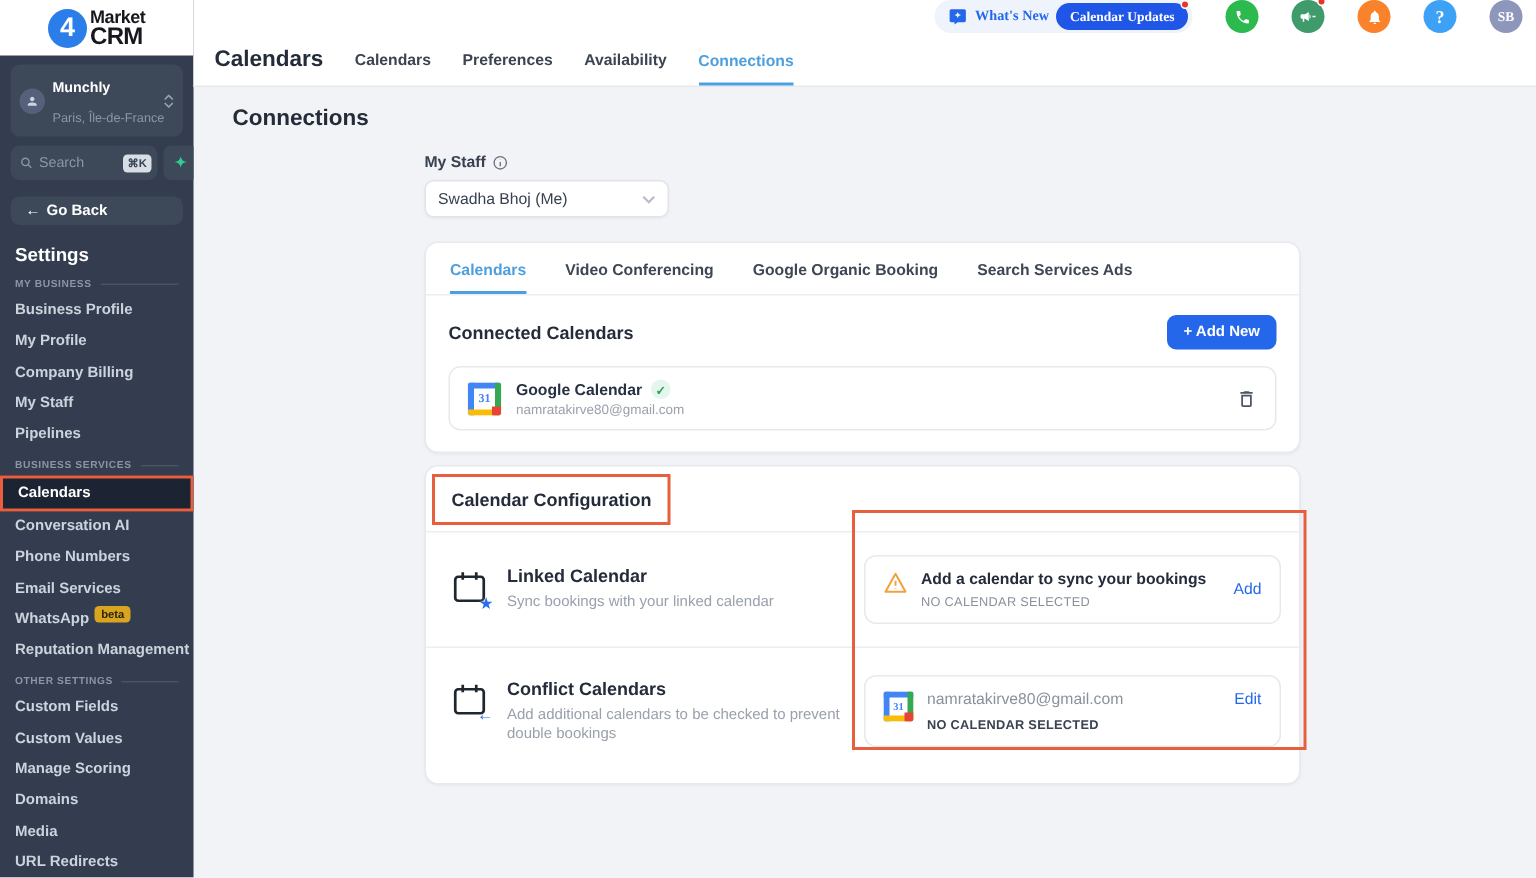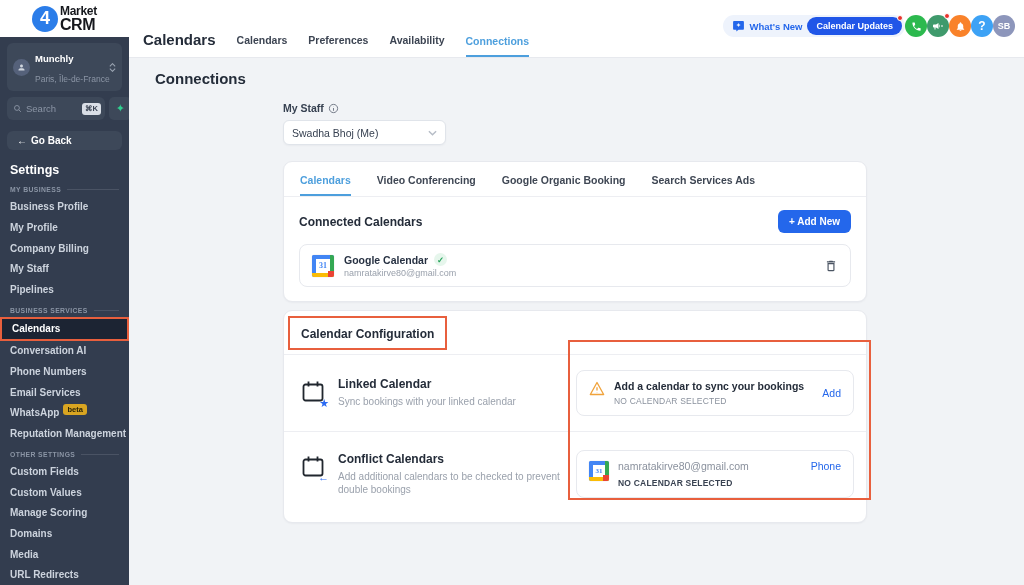--- a/index.html
+++ b/index.html
@@ -37,21 +37,21 @@
   .settings-h{color:#fff;font-size:12.5px;font-weight:bold;padding:13px 10px 2px 10px;}
   .sec-label{display:flex;align-items:center;gap:6px;padding:7px 10px 3px 10px;color:var(--sidebar-muted);font-size:6.8px;font-weight:bold;letter-spacing:.4px;}
   .sec-label .rule{flex:1;border-top:1px solid #4a5364;}
   .s-item{height:21px;display:flex;align-items:center;padding:0 10px;color:var(--sidebar-text);font-size:10px;font-weight:bold;cursor:pointer;white-space:nowrap;gap:4px;}
   .s-item.active{background:var(--active-bg);border:2px solid var(--red);color:#fff;height:24px;}
   .beta{background:#d9a521;color:#2b2408;font-size:7.5px;font-weight:bold;border-radius:3px;padding:1px 4px;position:relative;top:-3px;}
 
   
   .main{flex:1;display:flex;flex-direction:column;min-width:0;}
   .header{background:#fff;height:58px;position:relative;border-bottom:1px solid var(--line);flex:none;}
-  .top-actions{position:absolute;top:15px;right:9px;display:flex;align-items:center;gap:0;}
+  .top-actions{position:absolute;top:0;right:9px;display:flex;align-items:center;gap:22px;font-family:Liberation Serif, serif;}
   .wn-pill{background:#eef3fc;border-radius:999px;display:flex;align-items:center;gap:5px;padding:2px 3px 2px 9px;cursor:pointer;}
   .wn-label{color:var(--blue);font-size:9.5px;font-weight:bold;white-space:nowrap;}
   .cu-pill{position:relative;background:#2056e8;color:#fff;border-radius:999px;font-size:9px;font-weight:bold;padding:4px 9px;white-space:nowrap;cursor:pointer;}
   .dot{position:absolute;top:-2px;right:-1px;width:6px;height:6px;background:#e8332c;border-radius:50%;border:1px solid #fff;}
   .circle-btn{position:relative;width:22px;height:22px;border-radius:50%;display:flex;align-items:center;justify-content:center;cursor:pointer;color:#fff;}
   .c-phone{background:var(--green);} .c-mega{background:var(--mgreen);} .c-bell{background:var(--orange);}
   .c-help{background:var(--help);font-size:12px;font-weight:bold;}
   .c-ava{background:var(--avatar);font-size:9px;font-weight:bold;align-items:center;}
   .title-row{position:absolute;left:14px;bottom:0;display:flex;align-items:flex-end;gap:21px;}
   .page-h{font-size:15px;font-weight:bold;color:#242c39;padding-bottom:9px;}
@@ -398,21 +398,21 @@
                 <i class="g-left"></i>
                 <i class="g-right"></i>
                 <i class="g-bottom"></i>
                 <i class="g-red"></i>
               <span class="g-num">31</span>
             </span>
             <span class="grow">
               <div class="mini-email">namratakirve80@gmail.com</div>
               <div class="mini-status-dark">NO CALENDAR SELECTED</div>
             </span>
-            <span class="link">Phone</span>
+            <span class="link">Edit</span>
           </div>
         </div>
 
         <div class="annot-box"></div>
       </div>
     </div>
   </div>
 </div>
 
 </body></html>

